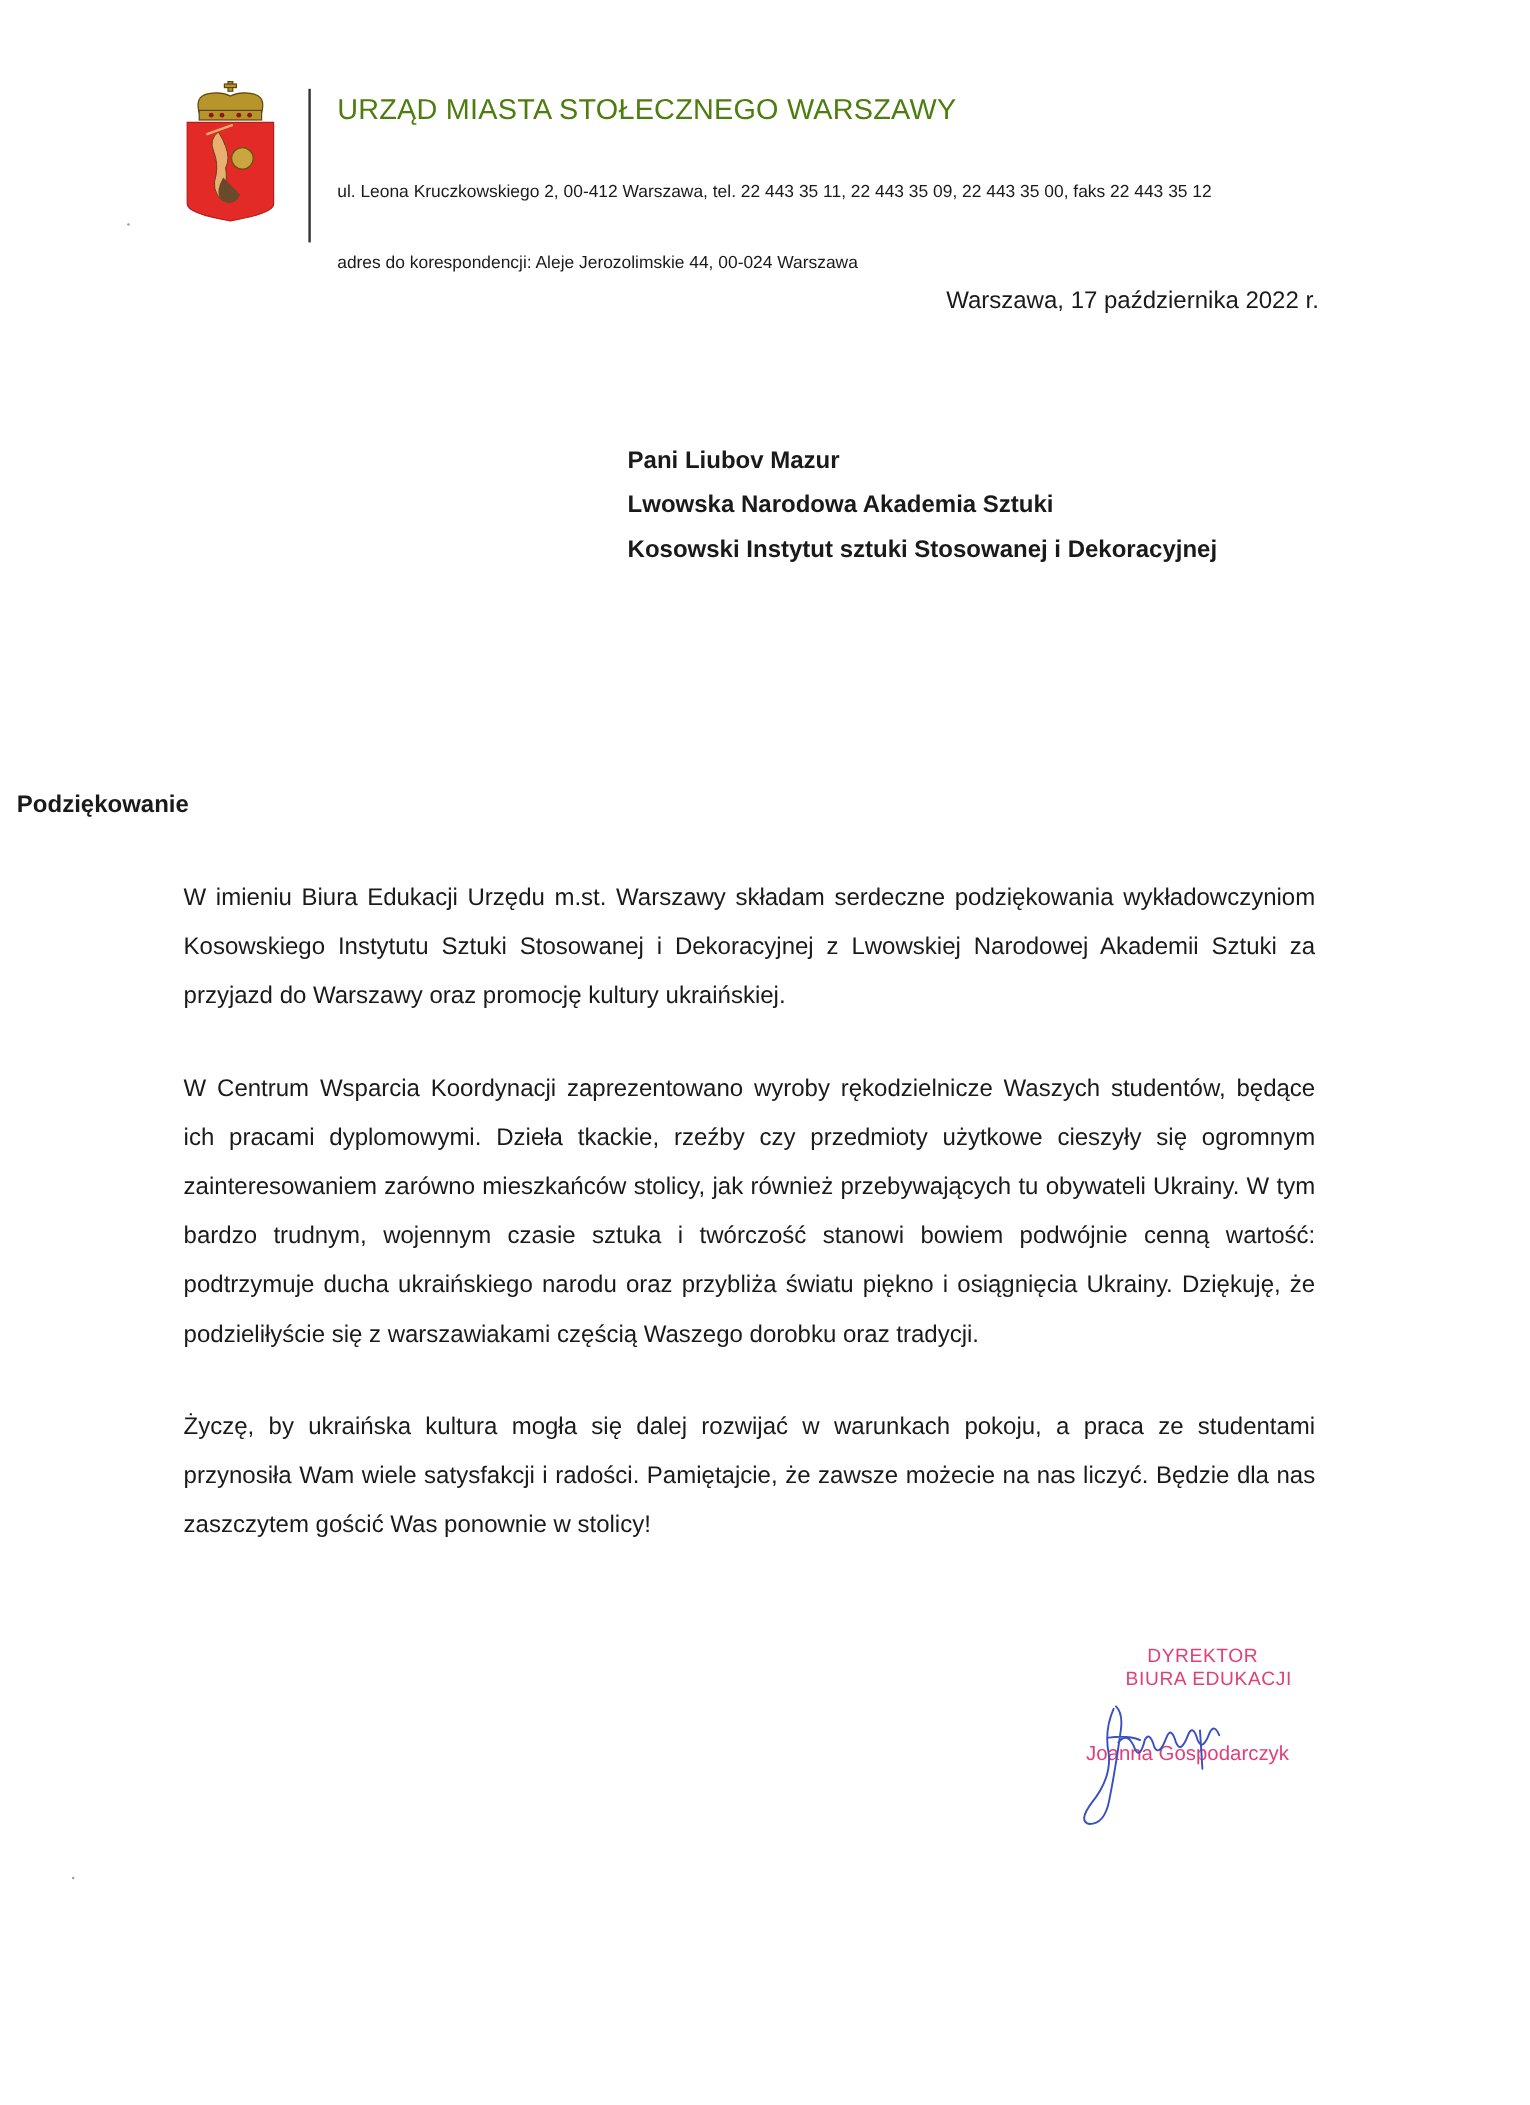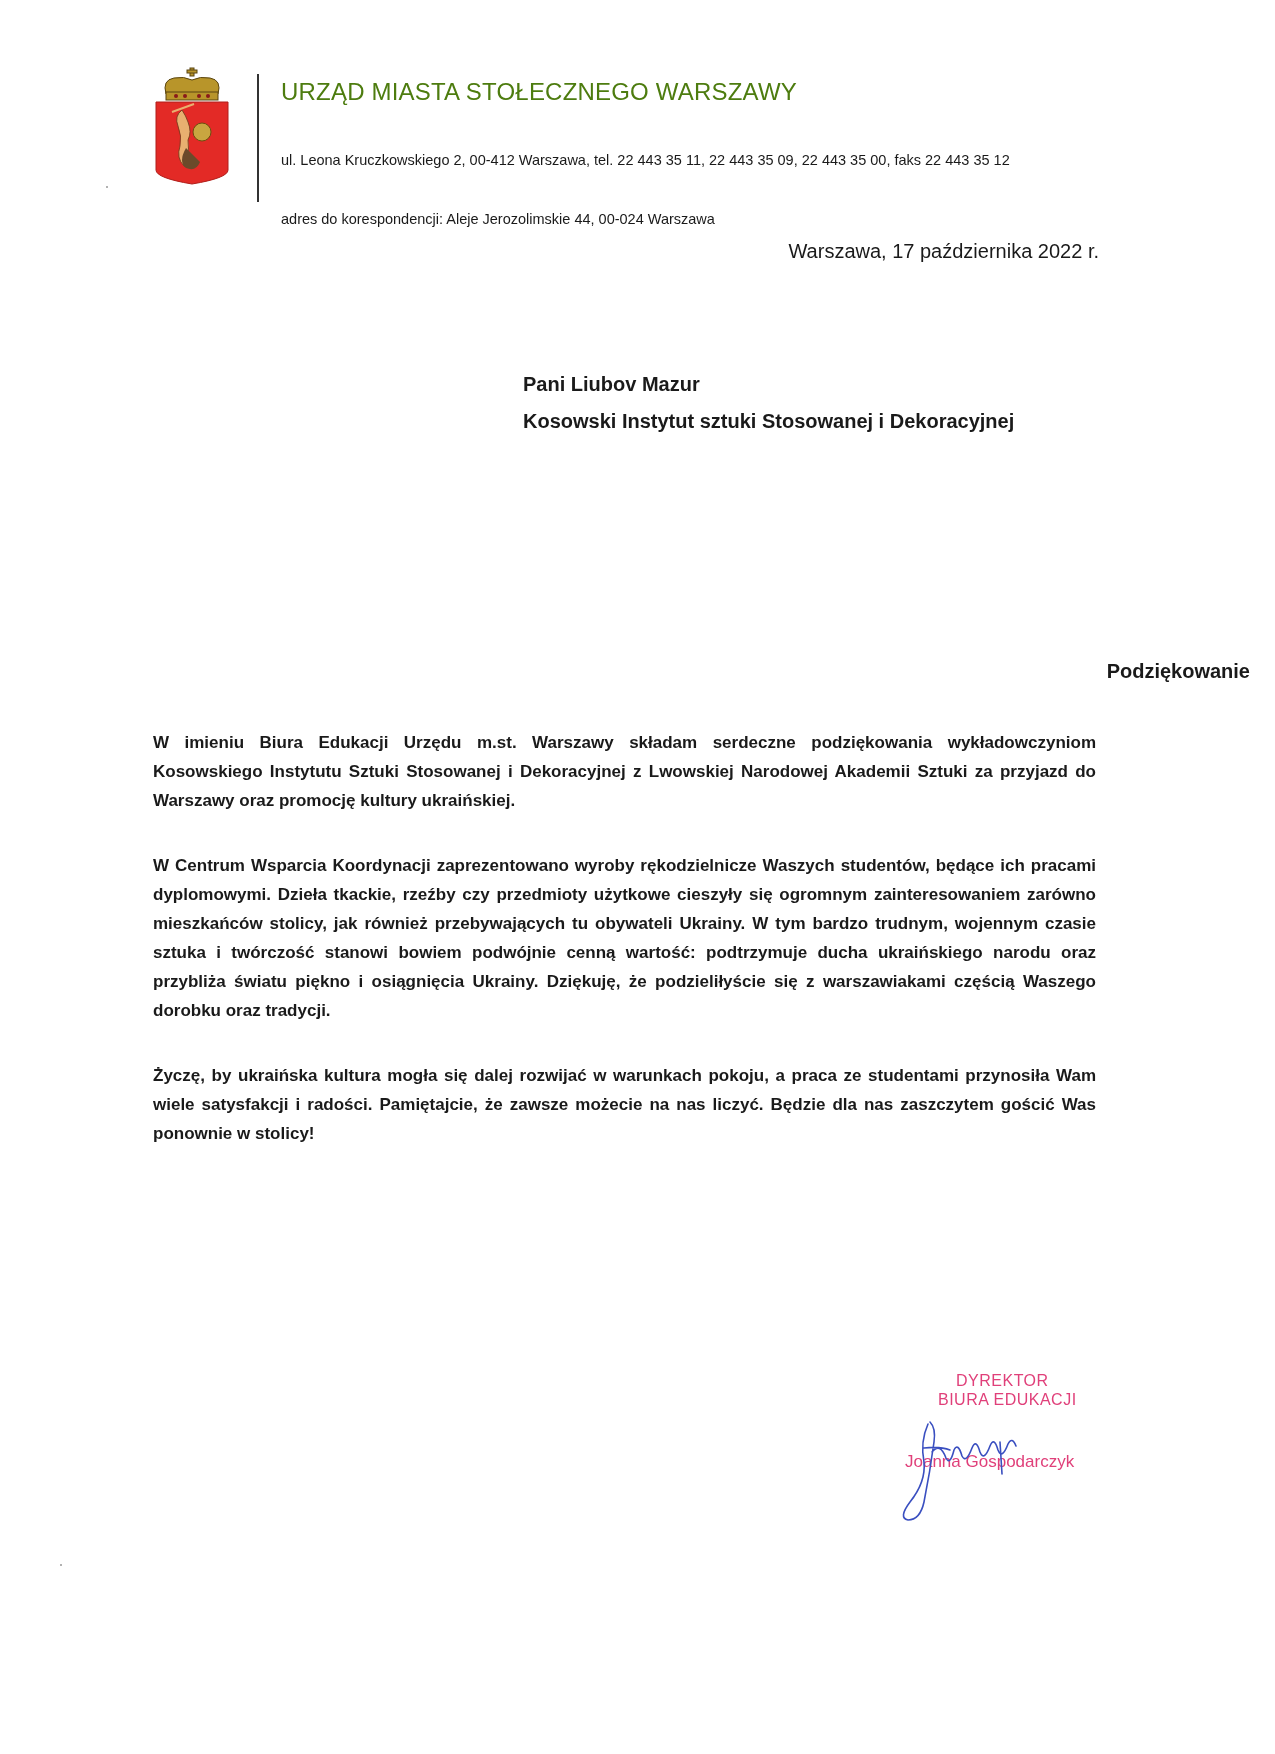--- a/index.html
+++ b/index.html
@@ -6,23 +6,23 @@
     body { width: 1275px; height: 1754px; position: relative; overflow: hidden; font-family: "Liberation Sans", "DejaVu Sans", sans-serif; color: #1a1a1a; }
     .crest { position: absolute; left: 152px; top: 66px; width: 80px; height: 120px; }
     .vline { position: absolute; left: 257px; top: 74px; width: 2px; height: 128px; background: #333; }
     .org { position: absolute; left: 281px; top: 78px; }
     .org-name { font-size: 24px; letter-spacing: 0.2px; line-height: 28px; color: #4d7c0f; }
     .org-dept { font-size: 24px; line-height: 28px; color: #1a1a1a; }
     .org-line { font-size: 14.5px; line-height: 21px; color: #1a1a1a; white-space: nowrap; margin-top: 38px; }
     .date { position: absolute; right: 176px; top: 240px; font-size: 20px; color: #1a1a1a; }
     .recipient { position: absolute; left: 523px; top: 366px; }
     .recipient div { font-size: 20px; font-weight: bold; line-height: 37px; white-space: nowrap; }
-    .title { position: absolute; left: 0; width: 1250px; top: 660px; text-align: right; font-size: 20px; font-weight: bold; }
+    .title { position: absolute; left: 14px; width: 1250px; top: 660px; text-align: left; font-size: 20px; font-weight: bold; }
     .body { position: absolute; left: 153px; width: 943px; top: 728px; }
-    .para { font-size: 17px; line-height: 29px; text-align: justify; margin: 0 0 36px 0; font-weight: bold; }
+    .para { font-size: 20px; line-height: 41px; text-align: justify; margin: 0 0 36px 0; }
     .stamp { position: absolute; left: 880px; top: 1372px; width: 240px; height: 150px; }
     .stamp-l1 { position: absolute; left: 76px; top: 0; font-size: 16px; color: #e0407a; letter-spacing: 0.5px; }
     .stamp-l2 { position: absolute; left: 58px; top: 19px; font-size: 16px; color: #e0407a; letter-spacing: 0.5px; }
     .stamp-l3 { position: absolute; left: 25px; top: 80px; font-size: 17px; color: #e0407a; }
     .sig { position: absolute; left: 0; top: 30px; width: 200px; height: 120px; }
     .dot { position: absolute; width: 2px; height: 2px; background: #999; border-radius: 1px; }
   </style>
 </head>
 <body>
 
@@ -55,20 +55,21 @@
   <div class="org-name">URZĄD MIASTA STOŁECZNEGO WARSZAWY</div>
   <div style="height:6px"></div>
   <div class="org-line">ul. Leona Kruczkowskiego 2, 00-412 Warszawa, tel. 22 443 35 11, 22 443 35 09, 22 443 35 00, faks 22 443 35 12</div>
   <div class="org-line">adres do korespondencji: Aleje Jerozolimskie 44, 00-024 Warszawa</div>
 </div>
 
 <div class="date">Warszawa,  17 października 2022 r.</div>
 
 <div class="recipient">
   <div>Pani Liubov Mazur</div>
+  <div>Lwowska Narodowa Akademia Sztuki</div>
   <div>Kosowski Instytut sztuki Stosowanej i Dekoracyjnej</div>
 </div>
 
 <div class="title">Podziękowanie</div>
 
 <div class="body">
   <p class="para">W imieniu Biura Edukacji Urzędu m.st. Warszawy składam serdeczne podziękowania wykładowczyniom Kosowskiego Instytutu Sztuki Stosowanej i Dekoracyjnej z Lwowskiej Narodowej Akademii Sztuki za przyjazd do Warszawy oraz promocję kultury ukraińskiej.</p>
   <p class="para">W Centrum Wsparcia Koordynacji zaprezentowano wyroby rękodzielnicze Waszych studentów, będące ich pracami dyplomowymi. Dzieła tkackie, rzeźby czy przedmioty użytkowe cieszyły się ogromnym zainteresowaniem zarówno mieszkańców stolicy, jak również przebywających tu obywateli Ukrainy. W tym bardzo trudnym, wojennym czasie sztuka i twórczość stanowi bowiem podwójnie cenną wartość: podtrzymuje ducha ukraińskiego narodu oraz przybliża światu piękno i osiągnięcia Ukrainy. Dziękuję, że podzieliłyście się z warszawiakami częścią Waszego dorobku oraz tradycji.</p>
   <p class="para">Życzę, by ukraińska kultura mogła się dalej rozwijać w warunkach pokoju, a praca ze studentami przynosiła Wam wiele satysfakcji i radości. Pamiętajcie, że zawsze możecie na nas liczyć. Będzie dla nas zaszczytem gościć Was ponownie w stolicy!</p>
 </div>

